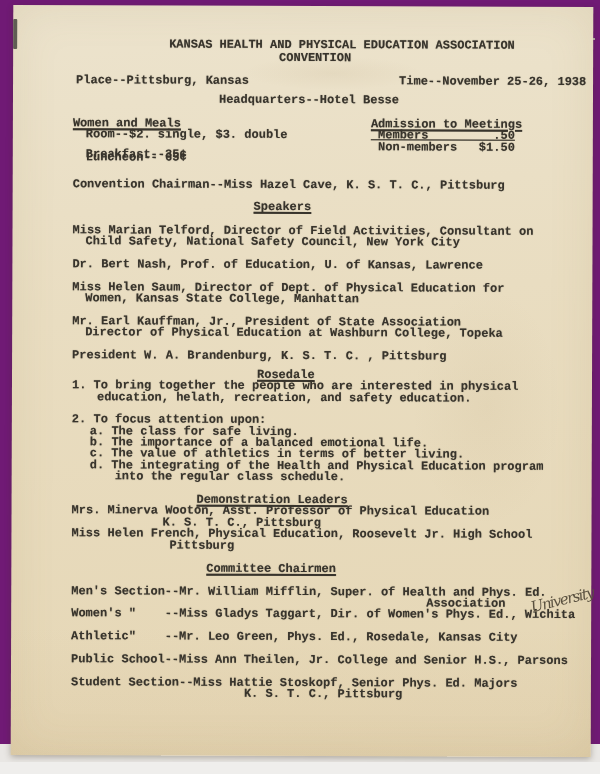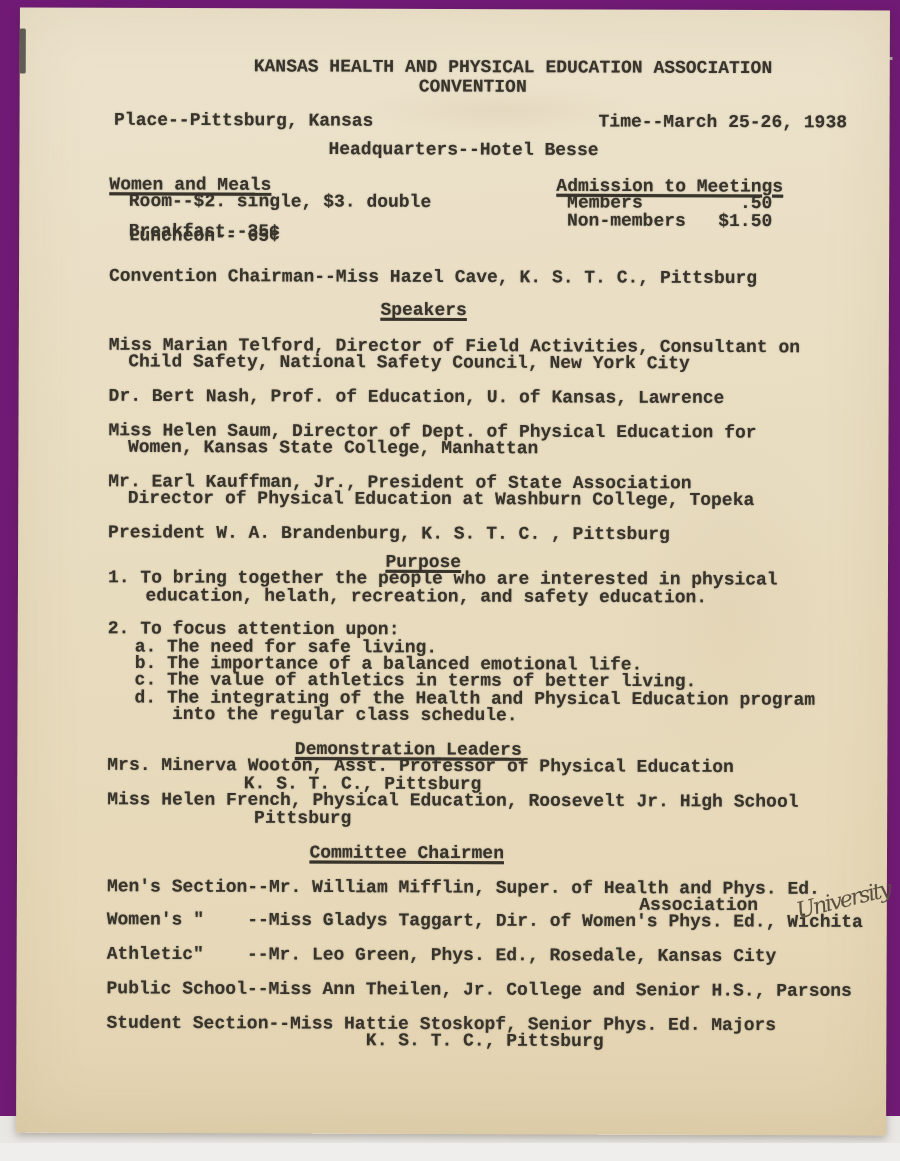--- a/index.html
+++ b/index.html
@@ -36,49 +36,49 @@
 
   <div class="paper">
     <div class="stain a"></div>
     <div class="stain b"></div>
     <div class="stain c"></div>
     <div class="mark" style="left:0;top:14px;width:4px;height:30px;"></div>
 
     <div class="tline" style="left:156px;top:32px;">KANSAS HEALTH AND PHYSICAL EDUCATION ASSOCIATION</div>
     <div class="tline" style="left:266px;top:45px;">CONVENTION</div>
     <div class="tline" style="left:63px;top:68px;">Place--Pittsburg, Kansas</div>
-    <div class="tline" style="left:386px;top:68px;">Time--March 25-26, 1938</div>
+    <div class="tline" style="left:386px;top:68px;">Time--November 25-26, 1938</div>
     <div class="tline" style="left:206px;top:87px;">Headquarters--Hotel Besse</div>
 
     <div class="tline u" style="left:60px;top:111px;">Women and Meals</div>
     <div class="tline" style="left:73px;top:122px;">Room--$2. single, $3. double</div>
     <div class="tline" style="left:73px;top:142px;">Breakfast--35¢</div>
     <div class="tline" style="left:73px;top:145px;">Luncheon-- 65¢</div>
 
     <div class="tline u" style="left:358px;top:111px;">Admission to Meetings</div>
-    <div class="tline" style="left:358px;top:122px;"> Members         .50</div>
+    <div class="tline" style="left:358px;top:122px;text-decoration:underline;"> Members         .50</div>
     <div class="tline" style="left:358px;top:134px;text-align:right;"> Non-members   $1.50</div>
 
     <div class="tline" style="left:60px;top:172px;">Convention Chairman--Miss Hazel Cave, K. S. T. C., Pittsburg</div>
 
     <div class="tline u" style="left:241px;top:194px;">Speakers</div>
     <div class="tline" style="left:60px;top:218px;">Miss Marian Telford, Director of Field Activities, Consultant on</div>
     <div class="tline" style="left:73px;top:229px;">Child Safety, National Safety Council, New York City</div>
     <div class="tline" style="left:60px;top:252px;">Dr. Bert Nash, Prof. of Education, U. of Kansas, Lawrence</div>
     <div class="tline" style="left:60px;top:275px;">Miss Helen Saum, Director of Dept. of Physical Education for</div>
     <div class="tline" style="left:73px;top:286px;">Women, Kansas State College, Manhattan</div>
     <div class="tline" style="left:60px;top:309px;">Mr. Earl Kauffman, Jr., President of State Association</div>
     <div class="tline" style="left:73px;top:320px;">Director of Physical Education at Washburn College, Topeka</div>
     <div class="tline" style="left:60px;top:343px;">President W. A. Brandenburg, K. S. T. C. , Pittsburg</div>
 
-    <div class="tline u" style="left:245px;top:362px;">Purpose</div>
+    <div class="tline u" style="left:245px;top:362px;">Rosedale</div>
     <div class="tline" style="left:60px;top:373px;">1. To bring together the people who are interested in physical</div>
     <div class="tline" style="left:85px;top:385px;">education, helath, recreation, and safety education.</div>
     <div class="tline" style="left:60px;top:407px;">2. To focus attention upon:</div>
-    <div class="tline" style="left:78px;top:419px;">a. The need for safe living.</div>
+    <div class="tline" style="left:78px;top:419px;">a. The class for safe living.</div>
     <div class="tline" style="left:78px;top:430px;">b. The importance of a balanced emotional life.</div>
     <div class="tline" style="left:78px;top:441px;">c. The value of athletics in terms of better living.</div>
     <div class="tline" style="left:78px;top:453px;">d. The integrating of the Health and Physical Education program</div>
     <div class="tline" style="left:103px;top:464px;">into the regular class schedule.</div>
 
     <div class="tline u" style="left:185px;top:487px;">Demonstration Leaders</div>
     <div class="tline" style="left:60px;top:498px;">Mrs. Minerva Wooton, Asst. Professor of Physical Education</div>
     <div class="tline" style="left:151px;top:510px;">K. S. T. C., Pittsburg</div>
     <div class="tline" style="left:60px;top:521px;">Miss Helen French, Physical Education, Roosevelt Jr. High School</div>
     <div class="tline" style="left:158px;top:533px;">Pittsburg</div>

